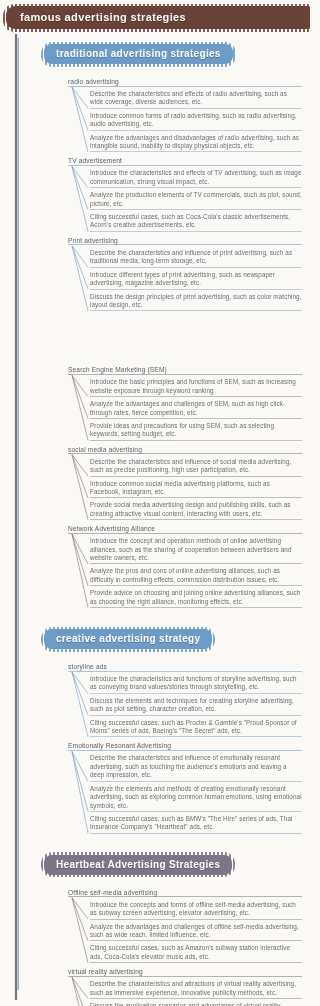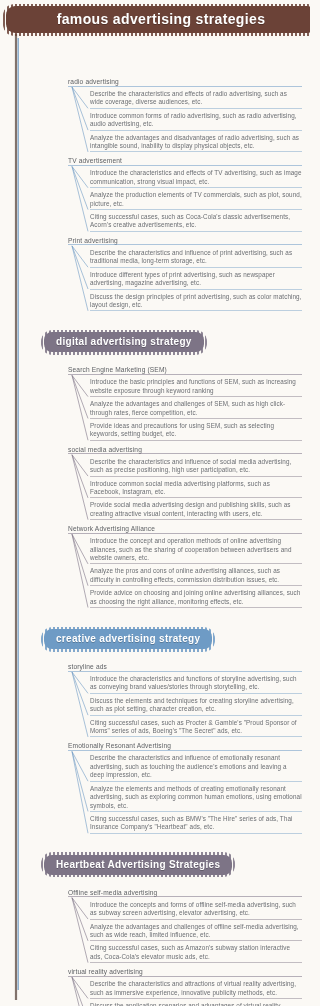--- a/index.html
+++ b/index.html
@@ -21,28 +21,27 @@
     width: 310px; height: 1006px;
     pointer-events: none;
   }
 
   
   .root-node {
     position: absolute;
     left: 6px; top: 6px;
     padding: 5px 14px 6px 14px;
     color: #FFFFFF;
-    font-size: 14px;
+    font-size: 11px;
     font-weight: bold;
     letter-spacing: 0.35px;
     border-radius: 9px;
     white-space: nowrap;
     z-index: 6;
     text-shadow: 0 1px 0 rgba(0,0,0,.25);
-    text-align: center;
   }
   .rough {
     position: relative;
   }
   .rough::before {
     content: "";
     position: absolute;
     left: -3px; right: -3px; top: -2.5px; bottom: -2.5px;
     border-radius: 11px;
     background: inherit;
@@ -146,33 +145,33 @@
       <path d="M50,875.71875 L66,[object Object]1" stroke="#7D7486" stroke-width="0.8" fill="none" opacity="0.75"></path>
       <path d="M50,875.71875 L66,[object Object]1" stroke="#7D7486" stroke-width="0.8" fill="none" opacity="0.75"></path>
       <path d="M16,34 L16,1000" stroke="#6B5A52" stroke-width="2.2" fill="none" opacity="0.85"></path>
       <path d="M18.2,38 L18.2,990" stroke="#6E9BC5" stroke-width="1.4" fill="none" opacity="0.85"></path>
       <path d="M18,36 C30,36 18,[object Object] 42,[object Object]" stroke="#6E9BC5" stroke-width="1" fill="none"></path>
       <path d="M18,36 C30,36 18,[object Object] 42,[object Object]" stroke="#7D7486" stroke-width="1" fill="none"></path>
       <path d="M18,36 C30,36 18,[object Object] 42,[object Object]" stroke="#6E9BC5" stroke-width="1" fill="none"></path>
       <path d="M18,36 C30,36 18,[object Object] 42,[object Object]" stroke="#7D7486" stroke-width="1" fill="none"></path>
     </svg>
 <div class="root-node rough" style="background: rgb(107, 66, 55);"><span>famous advertising strategies</span></div>
+    <div class="branch-badge rough" style="background: rgb(110, 155, 197); left: 44px; top: 44px;"><span>traditional advertising strategies</span></div>
     <div class="subtopic" style="left: 68px; top: 78px;"><span>radio advertising</span><span class="ul" style="width: 234px; background: rgb(110, 155, 197); opacity: 0.55;"></span></div>
     <div class="leaf" style="left: 90px; top: 90px; width: 212px;"><span>Describe the characteristics and effects of radio advertising, such as wide coverage, diverse audiences, etc.</span><span class="ul" style="width: 212px; background: rgb(110, 155, 197); opacity: 0.45;"></span></div>
     <div class="leaf" style="left: 90px; top: 111.812px; width: 212px;"><span>Introduce common forms of radio advertising, such as radio advertising, audio advertising, etc.</span><span class="ul" style="width: 212px; background: rgb(110, 155, 197); opacity: 0.45;"></span></div>
     <div class="leaf" style="left: 90px; top: 133.625px; width: 212px;"><span>Analyze the advantages and disadvantages of radio advertising, such as intangible sound, inability to display physical objects, etc.</span><span class="ul" style="width: 212px; background: rgb(110, 155, 197); opacity: 0.45;"></span></div>
     <div class="subtopic" style="left: 68px; top: 157.438px;"><span>TV advertisement</span><span class="ul" style="width: 234px; background: rgb(110, 155, 197); opacity: 0.55;"></span></div>
     <div class="leaf" style="left: 90px; top: 169.438px; width: 212px;"><span>Introduce the characteristics and effects of TV advertising, such as image communication, strong visual impact, etc.</span><span class="ul" style="width: 212px; background: rgb(110, 155, 197); opacity: 0.45;"></span></div>
     <div class="leaf" style="left: 90px; top: 191.25px; width: 212px;"><span>Analyze the production elements of TV commercials, such as plot, sound, picture, etc.</span><span class="ul" style="width: 212px; background: rgb(110, 155, 197); opacity: 0.45;"></span></div>
     <div class="leaf" style="left: 90px; top: 213.062px; width: 212px;"><span>Citing successful cases, such as Coca-Cola's classic advertisements, Acorn's creative advertisements, etc.</span><span class="ul" style="width: 212px; background: rgb(110, 155, 197); opacity: 0.45;"></span></div>
     <div class="subtopic" style="left: 68px; top: 236.875px;"><span>Print advertising</span><span class="ul" style="width: 234px; background: rgb(110, 155, 197); opacity: 0.55;"></span></div>
     <div class="leaf" style="left: 90px; top: 248.875px; width: 212px;"><span>Describe the characteristics and influence of print advertising, such as traditional media, long-term storage, etc.</span><span class="ul" style="width: 212px; background: rgb(110, 155, 197); opacity: 0.45;"></span></div>
     <div class="leaf" style="left: 90px; top: 270.688px; width: 212px;"><span>Introduce different types of print advertising, such as newspaper advertising, magazine advertising, etc.</span><span class="ul" style="width: 212px; background: rgb(110, 155, 197); opacity: 0.45;"></span></div>
     <div class="leaf" style="left: 90px; top: 292.5px; width: 212px;"><span>Discuss the design principles of print advertising, such as color matching, layout design, etc.</span><span class="ul" style="width: 212px; background: rgb(110, 155, 197); opacity: 0.45;"></span></div>
-    <div class="branch-badge rough" style="background: rgb(125, 116, 134); left: 44px; top: 332.312px;"><span>digital advertising strategy</span></div>
     <div class="subtopic" style="left: 68px; top: 366.312px;"><span>Search Engine Marketing (SEM)</span><span class="ul" style="width: 234px; background: rgb(125, 116, 134); opacity: 0.55;"></span></div>
     <div class="leaf" style="left: 90px; top: 378.312px; width: 212px;"><span>Introduce the basic principles and functions of SEM, such as increasing website exposure through keyword ranking</span><span class="ul" style="width: 212px; background: rgb(125, 116, 134); opacity: 0.45;"></span></div>
     <div class="leaf" style="left: 90px; top: 400.125px; width: 212px;"><span>Analyze the advantages and challenges of SEM, such as high click-through rates, fierce competition, etc.</span><span class="ul" style="width: 212px; background: rgb(125, 116, 134); opacity: 0.45;"></span></div>
     <div class="leaf" style="left: 90px; top: 421.938px; width: 212px;"><span>Provide ideas and precautions for using SEM, such as selecting keywords, setting budget, etc.</span><span class="ul" style="width: 212px; background: rgb(125, 116, 134); opacity: 0.45;"></span></div>
     <div class="subtopic" style="left: 68px; top: 445.75px;"><span>social media advertising</span><span class="ul" style="width: 234px; background: rgb(125, 116, 134); opacity: 0.55;"></span></div>
     <div class="leaf" style="left: 90px; top: 457.75px; width: 212px;"><span>Describe the characteristics and influence of social media advertising, such as precise positioning, high user participation, etc.</span><span class="ul" style="width: 212px; background: rgb(125, 116, 134); opacity: 0.45;"></span></div>
     <div class="leaf" style="left: 90px; top: 479.562px; width: 212px;"><span>Introduce common social media advertising platforms, such as Facebook, Instagram, etc.</span><span class="ul" style="width: 212px; background: rgb(125, 116, 134); opacity: 0.45;"></span></div>
     <div class="leaf" style="left: 90px; top: 501.375px; width: 212px;"><span>Provide social media advertising design and publishing skills, such as creating attractive visual content, interacting with users, etc.</span><span class="ul" style="width: 212px; background: rgb(125, 116, 134); opacity: 0.45;"></span></div>
     <div class="subtopic" style="left: 68px; top: 525.188px;"><span>Network Advertising Alliance</span><span class="ul" style="width: 234px; background: rgb(125, 116, 134); opacity: 0.55;"></span></div>
     <div class="leaf" style="left: 90px; top: 537.188px; width: 212px;"><span>Introduce the concept and operation methods of online advertising alliances, such as the sharing of cooperation between advertisers and website owners, etc.</span><span class="ul" style="width: 212px; background: rgb(125, 116, 134); opacity: 0.45;"></span></div>

